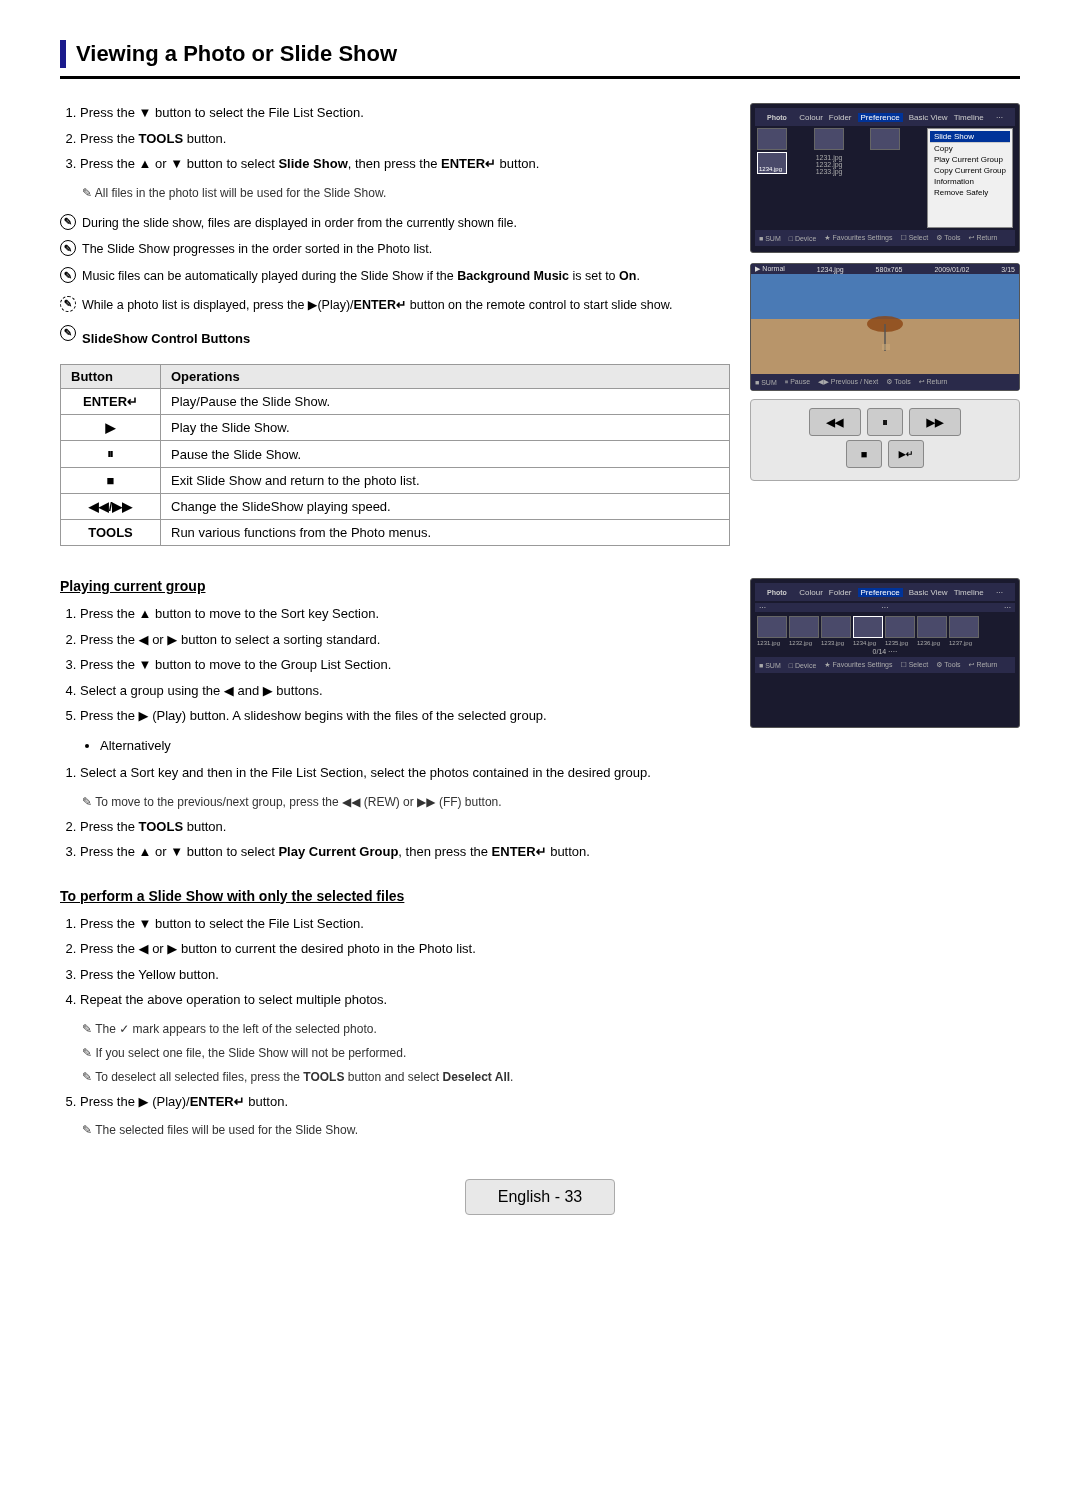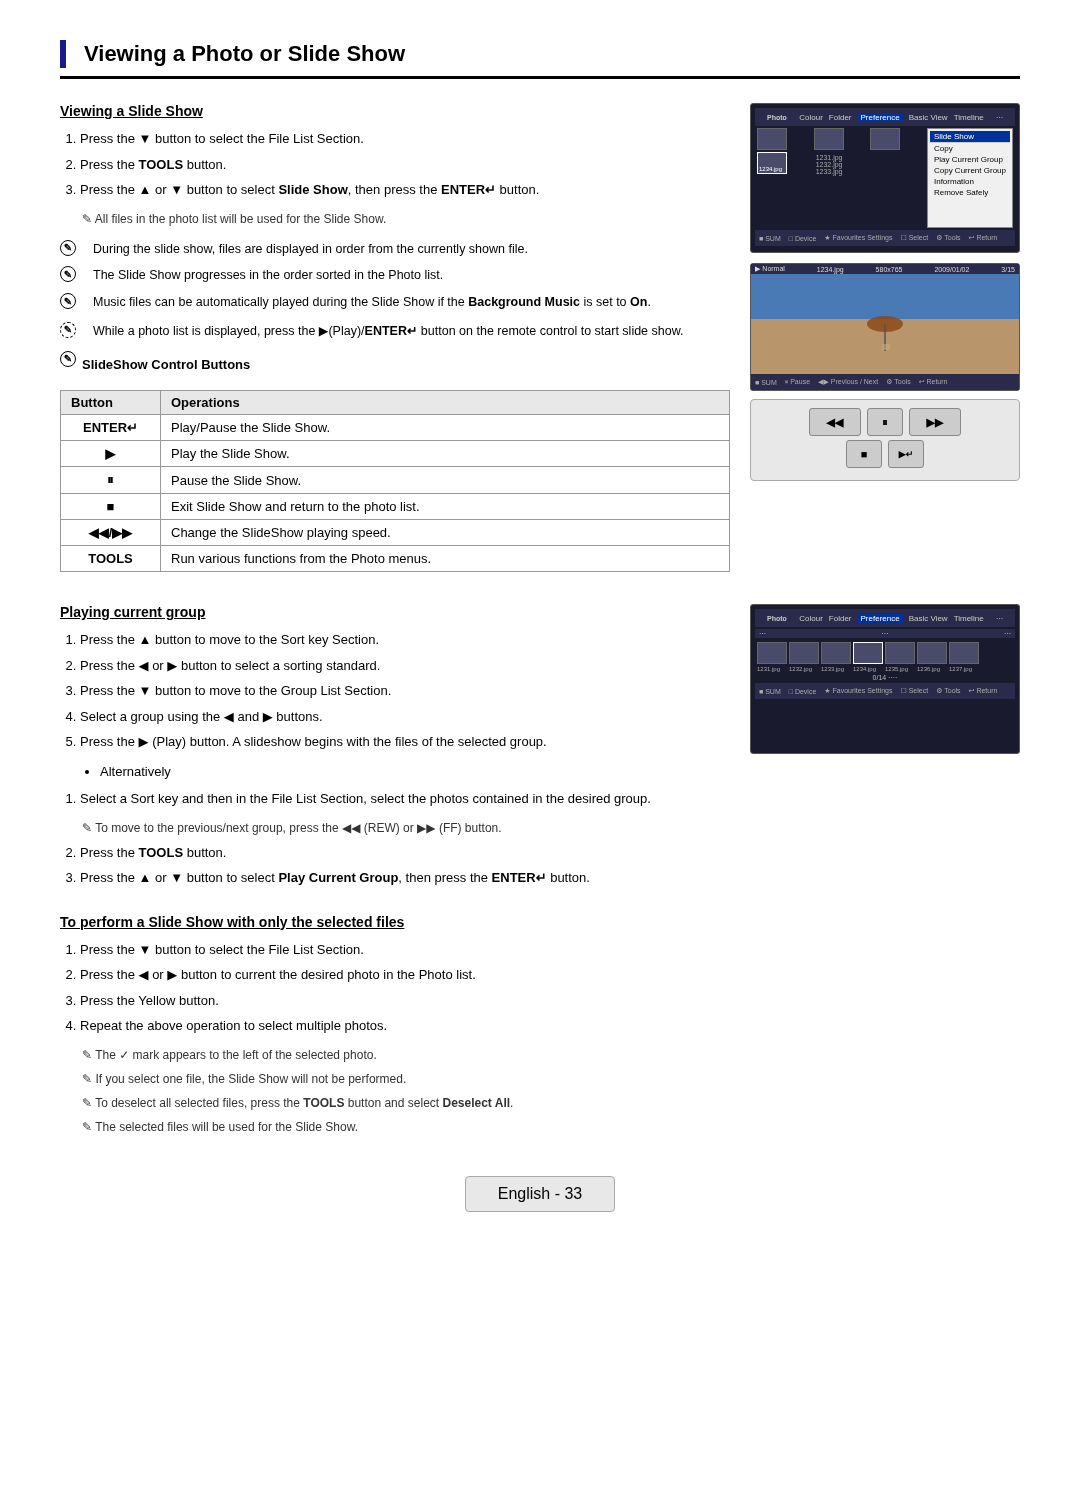--- a/index.html
+++ b/index.html
@@ -13,21 +13,21 @@
       padding: 40px 60px 60px 60px;
     }
 
     
     .page-title-section {
       border-bottom: 3px solid #000;
       padding-bottom: 8px;
       margin-bottom: 24px;
       display: flex;
       align-items: center;
-      gap: 18px;
+      gap: 10px;
     }
     .page-title-bar {
       width: 6px;
       height: 28px;
       background: #1a1a8c;
       display: inline-block;
     }
     .page-title {
       font-size: 22px;
       font-weight: bold;
@@ -237,21 +237,21 @@
     .bold { font-weight: bold; }
 
     
     .subsection-label {
       font-size: 13px;
       font-weight: bold;
       margin-bottom: 8px;
       margin-top: 4px;
     }
 
-    .note-content { flex: 1; margin-left: 11px; }
+    .note-content { flex: 1; }
 
     
     .pref-active {
       color: #fff;
       background: #003399;
       padding: 0 3px;
     }
     .photo-thumb {
       width: 30px;
       height: 22px;
@@ -267,21 +267,20 @@
 <body>
 
 <div class="page-title-section">
   <span class="page-title-bar"></span>
   <span class="page-title">Viewing a Photo or Slide Show</span>
 </div>
 
 <div class="two-col">
 
   <div class="col-left">
-    <div class="section-title">Viewing a Slide Show</div>
 
     <ol class="steps">
       <li>Press the ▼ button to select the File List Section.</li>
       <li>Press the <span class="bold">TOOLS</span> button.</li>
       <li>Press the ▲ or ▼ button to select <span class="bold">Slide Show</span>, then press the <span class="bold">ENTER↵</span> button.</li>
     </ol>
     <div class="note-sub">✎ All files in the photo list will be used for the Slide Show.</div>
 
     <div style="margin-top:12px;">
       <div class="note">
@@ -525,18 +524,21 @@
 
   <ol class="steps">
     <li>Press the ▼ button to select the File List Section.</li>
     <li>Press the ◀ or ▶ button to current the desired photo in the Photo list.</li>
     <li>Press the Yellow button.</li>
     <li>Repeat the above operation to select multiple photos.</li>
   </ol>
   <div class="note-sub">✎ The ✓ mark appears to the left of the selected photo.</div>
   <div class="note-sub">✎ If you select one file, the Slide Show will not be performed.</div>
   <div class="note-sub">✎ To deselect all selected files, press the <span class="bold">TOOLS</span> button and select <span class="bold">Deselect All</span>.</div>
+  <ol class="steps" start="5">
+    <li>Press the ▶ (Play)/<span class="bold">ENTER↵</span> button.</li>
+  </ol>
   <div class="note-sub">✎ The selected files will be used for the Slide Show.</div>
 </div>
 
 <div class="footer">
   <div class="footer-badge">English - 33</div>
 </div>
 
 </body></html>

